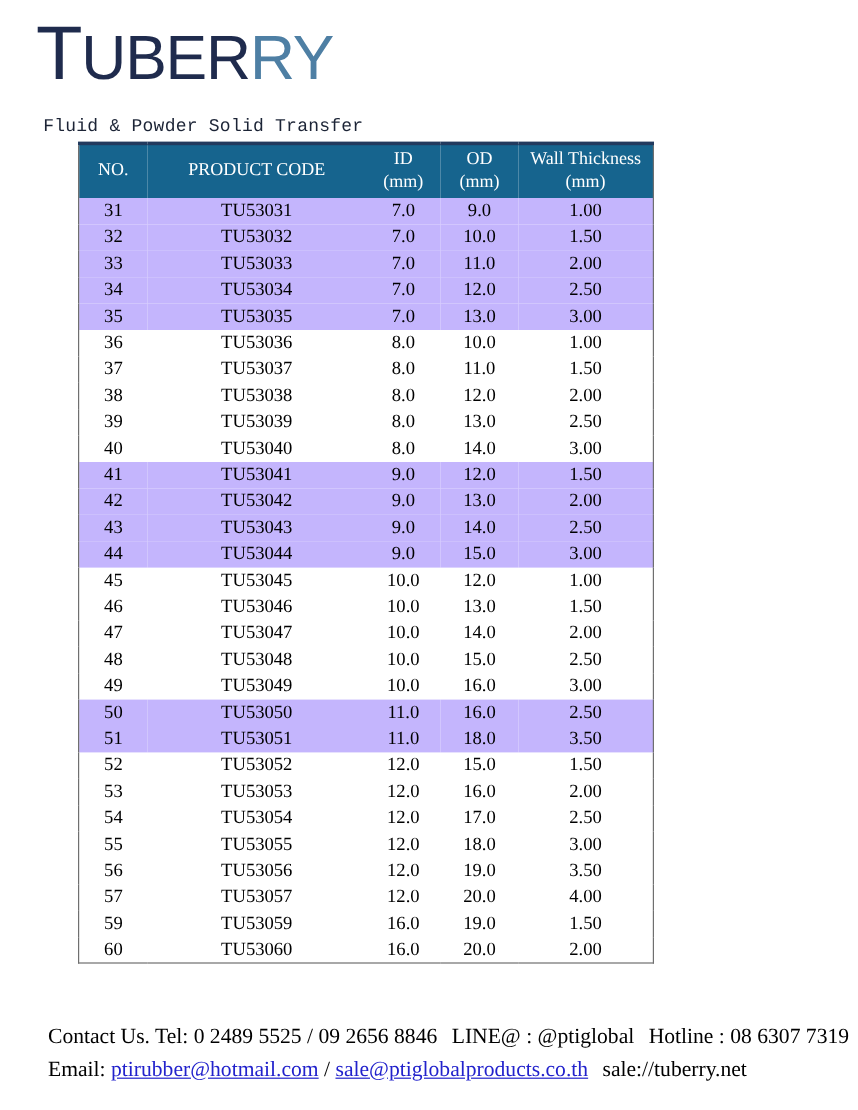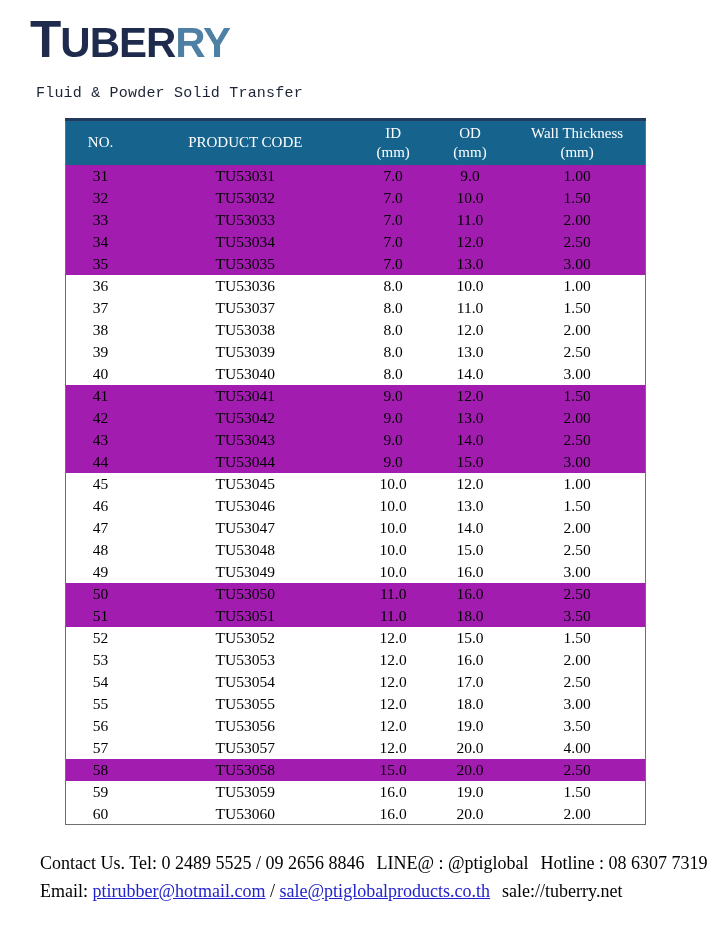--- a/index.html
+++ b/index.html
@@ -11,22 +11,22 @@
     display: flex;
     justify-content: space-between;
     align-items: flex-start;
     padding: 10px 6px 0 30px;
     height: 118px;
   }
   .logo-block { padding-top: 4px; }
   .brand {
     display: block;
     font-family: "Liberation Sans", sans-serif;
-    font-weight: bold;
-    font-size: 42px;
+    font-weight: normal;
+    font-size: 52px;
     line-height: 1.0;
     letter-spacing: -1px;
     color: #1f2b4d;
   }
   .brand::first-letter { font-size: 1.22em; }
   .brand .accent { color: #4e7fa4; }
   .tagline {
     font-family: Liberation Mono, monospace;
     font-size: 15px;
     color: #1c2436;
@@ -45,21 +45,21 @@
   .title-english {
     font-family: "Liberation Serif", serif;
     font-size: 31px;
     line-height: 1.3;
     margin-top: 6px;
     color: #000000;
     white-space: nowrap;
   }
 
   
-  .spec-table-wrap { margin: 0 0 0 65px; width: 581px; }
+  .spec-table-wrap { margin: 0 0 0 65px; width: 480px; }
   table.spec {
     width: 100%;
     border-collapse: collapse;
     border: 1px solid #6f6f6f;
     border-top: 3px solid #223a5e;
   }
   table.spec thead th {
     background: #16648e;
     color: #ffffff;
     font-weight: normal;
@@ -71,21 +71,21 @@
     line-height: 1.25;
   }
   table.spec thead th .unit { display: block; }
   table.spec td {
     font-size: 15.5px;
     text-align: center;
     height: 22px;
     padding: 0 2px;
     line-height: 1.1;
   }
-  tr.band td { background: #a21caf; }
+  tr.band td { background: #c4b5fd; }
   col.c-no   { width: 12%; }
   col.c-code { width: 38%; }
   col.c-id   { width: 13%; }
   col.c-od   { width: 13.5%; }
   col.c-wall { width: 23.5%; }
 
   
   .page-footer {
     position: absolute;
     left: 40px;
@@ -313,27 +313,20 @@
           <td>19.0</td>
           <td>3.50</td>
         </tr>
         <tr>
           <td>57</td>
           <td>TU53057</td>
           <td>12.0</td>
           <td>20.0</td>
           <td>4.00</td>
         </tr>
-        <tr class="band">
-          <td>58</td>
-          <td>TU53058</td>
-          <td>15.0</td>
-          <td>20.0</td>
-          <td>2.50</td>
-        </tr>
         <tr>
           <td>59</td>
           <td>TU53059</td>
           <td>16.0</td>
           <td>19.0</td>
           <td>1.50</td>
         </tr>
         <tr>
           <td>60</td>
           <td>TU53060</td>

